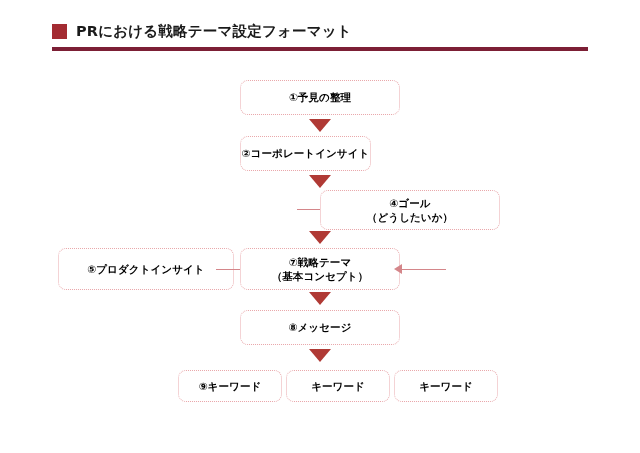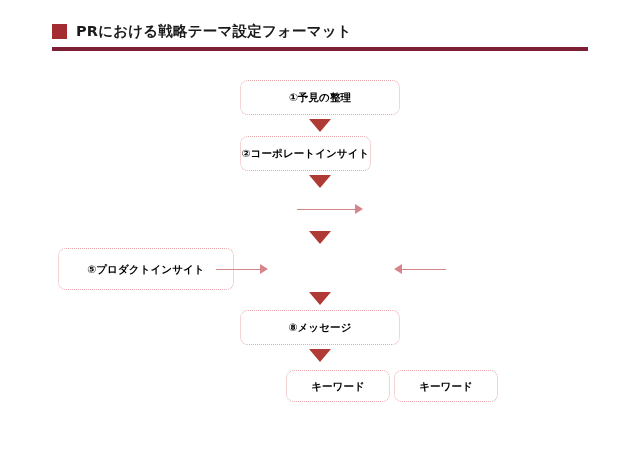--- a/index.html
+++ b/index.html
@@ -135,47 +135,58 @@
   </div>
 
   <div class="arrow-down" style="left:309px; top:175px;"></div>
 
 
   <div class="arrow-h right" style="left:297px; top:203px; width:66px;">
     <div class="shaft"></div>
     <div class="head"></div>
   </div>
 
+  <div class="box" style="left:320px; top:190px; width:180px; height:40px;">
+    <span class="box-label">④ゴール
+（どうしたいか）</span>
+  </div>
 
   <div class="arrow-down" style="left:309px; top:231px;"></div>
 
   <div class="box" style="left:58px; top:248px; width:176px; height:42px;text-align:right;">
     <span class="box-label">⑤プロダクトインサイト</span>
   </div>
 
   <div class="arrow-h right" style="left:216px; top:263px; width:52px;">
     <div class="shaft"></div>
     <div class="head"></div>
   </div>
 
+  <div class="box" style="left:240px; top:248px; width:160px; height:42px;">
+    <span class="box-label">⑦戦略テーマ
+（基本コンセプト）</span>
+  </div>
 
   <div class="arrow-h left" style="left:394px; top:263px; width:52px;">
     <div class="shaft"></div>
     <div class="head"></div>
   </div>
 
 
   <div class="arrow-down" style="left:309px; top:292px;"></div>
 
   <div class="box" style="left:240px; top:310px; width:160px; height:35px;">
     <span class="box-label">⑧メッセージ</span>
   </div>
 
   <div class="arrow-down" style="left:309px; top:349px;"></div>
 
+  <div class="box" style="left:178px; top:370px; width:104px; height:32px;">
+    <span class="box-label">⑨キーワード</span>
+  </div>
   <div class="box" style="left:286px; top:370px; width:104px; height:32px;">
     <span class="box-label">キーワード</span>
   </div>
   <div class="box" style="left:394px; top:370px; width:104px; height:32px;">
     <span class="box-label">キーワード</span>
   </div>
 
 </div>
 
 </body></html>

